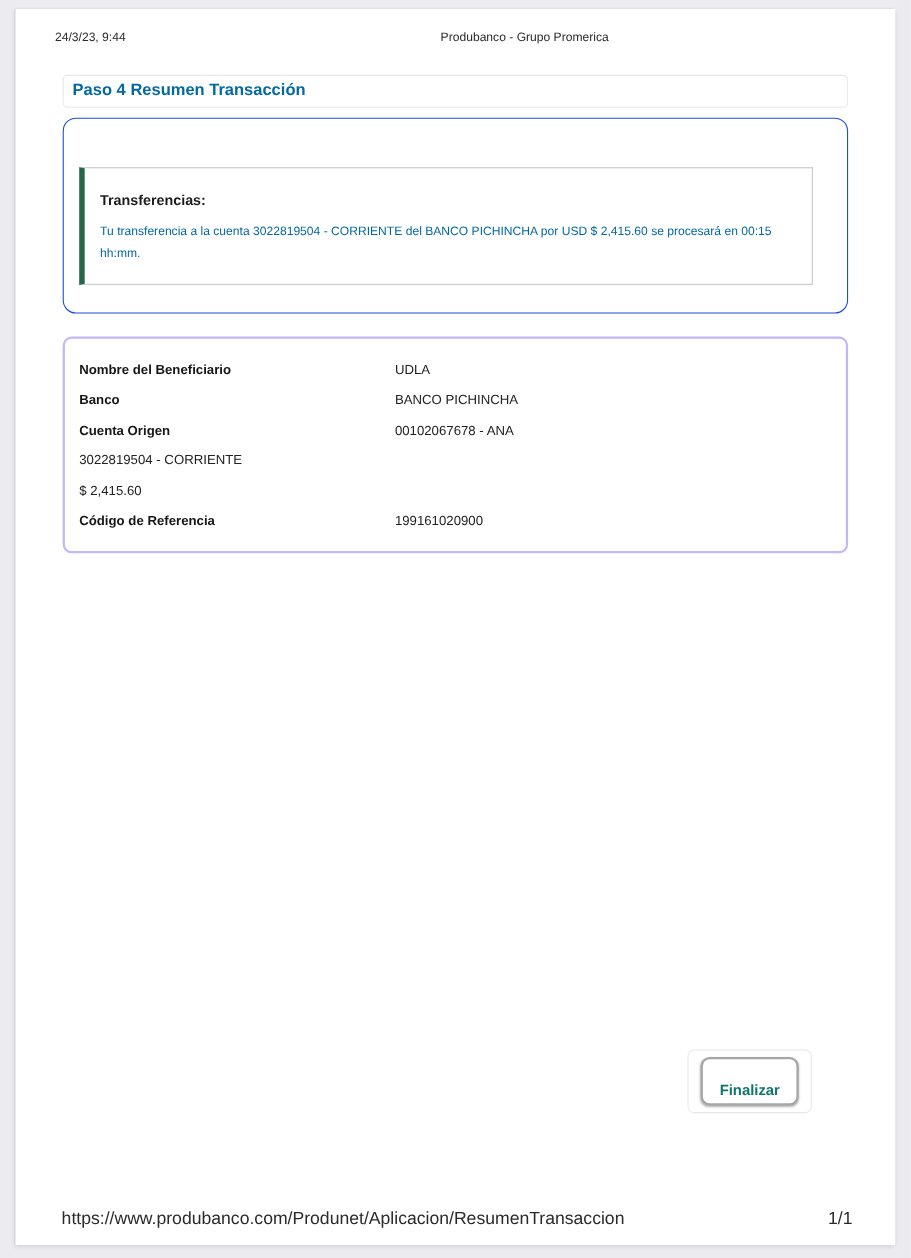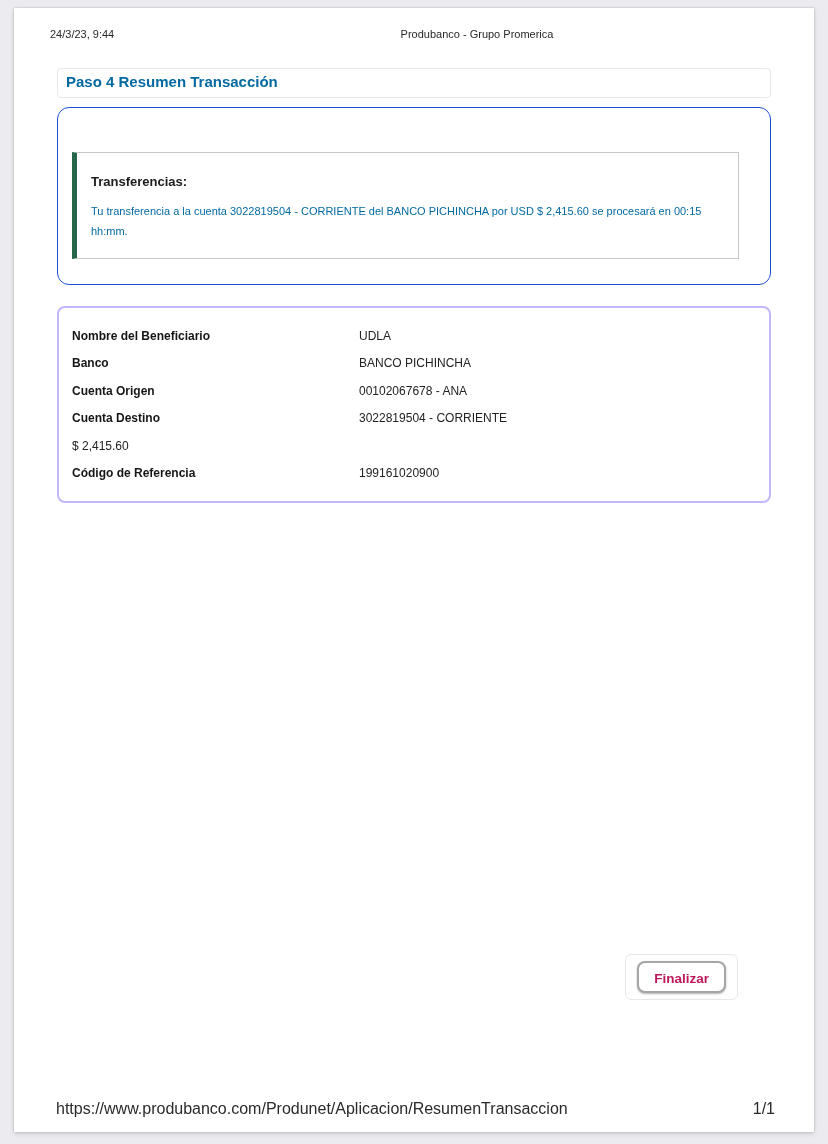--- a/index.html
+++ b/index.html
@@ -98,24 +98,24 @@
     border: 1px solid #e8e8e8;
     border-radius: 6px;
     padding: 6px 11px;
     background: #fff;
   }
   .finalize-btn {
     font-family: inherit;
     background: #ffffff;
     border: 2px solid #a6a6a6;
     border-radius: 8px;
-    padding: 8px 15px 5px;
+    padding: 20px 15px 5px;
     font-size: 13.5px;
     font-weight: bold;
-    color: #be185d;
+    color: #0f766e;
     box-shadow: 0 1px 2px rgba(0,0,0,.3);
     cursor: pointer;
   }
   
   .print-footer {
     position: absolute;
     left: 42px;
     right: 39px;
     bottom: 14px;
     display: flex;
@@ -154,21 +154,20 @@
     </div>
     <div class="detail-row">
       <span class="detail-label">Banco</span>
       <span class="detail-value">BANCO PICHINCHA</span>
     </div>
     <div class="detail-row">
       <span class="detail-label">Cuenta Origen</span>
       <span class="detail-value">00102067678 - ANA</span>
     </div>
     <div class="detail-row">
-      <span class="detail-label">Cuenta Destino</span>
       <span class="detail-value">3022819504 - CORRIENTE</span>
     </div>
     <div class="detail-row">
       <span class="detail-value">$ 2,415.60</span>
     </div>
     <div class="detail-row">
       <span class="detail-label">Código de Referencia</span>
       <span class="detail-value">199161020900</span>
     </div>
   </div>

